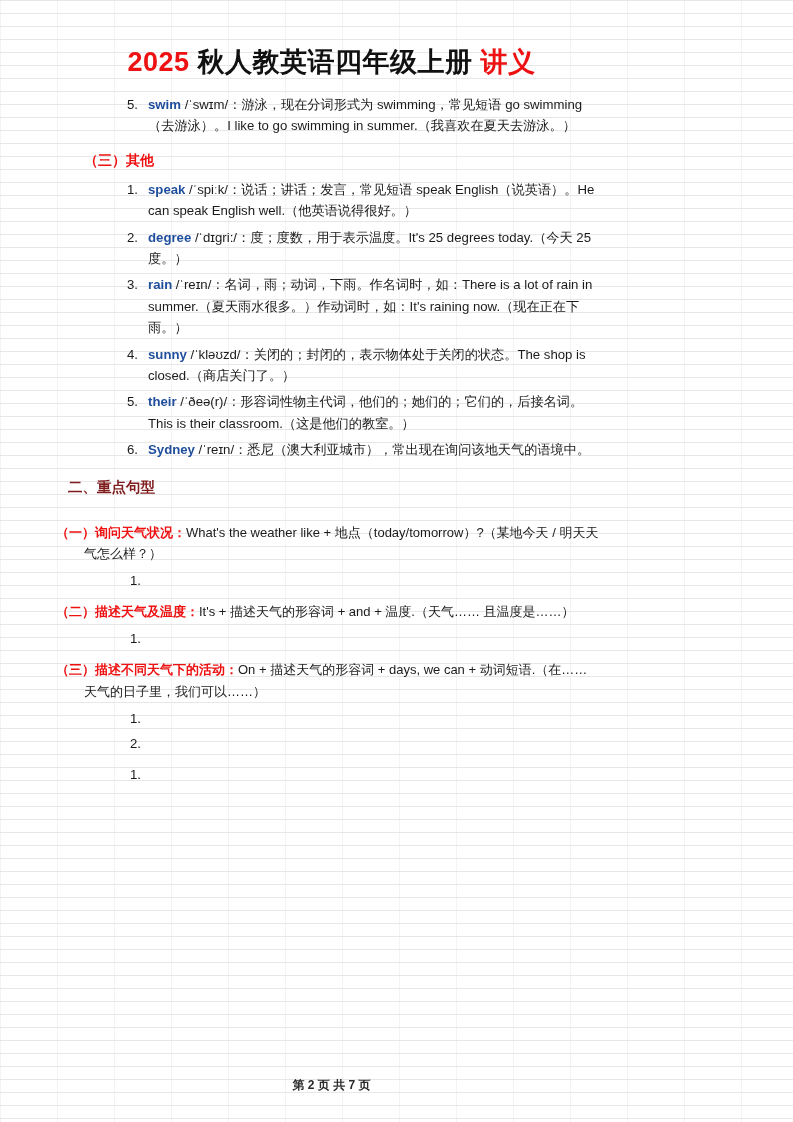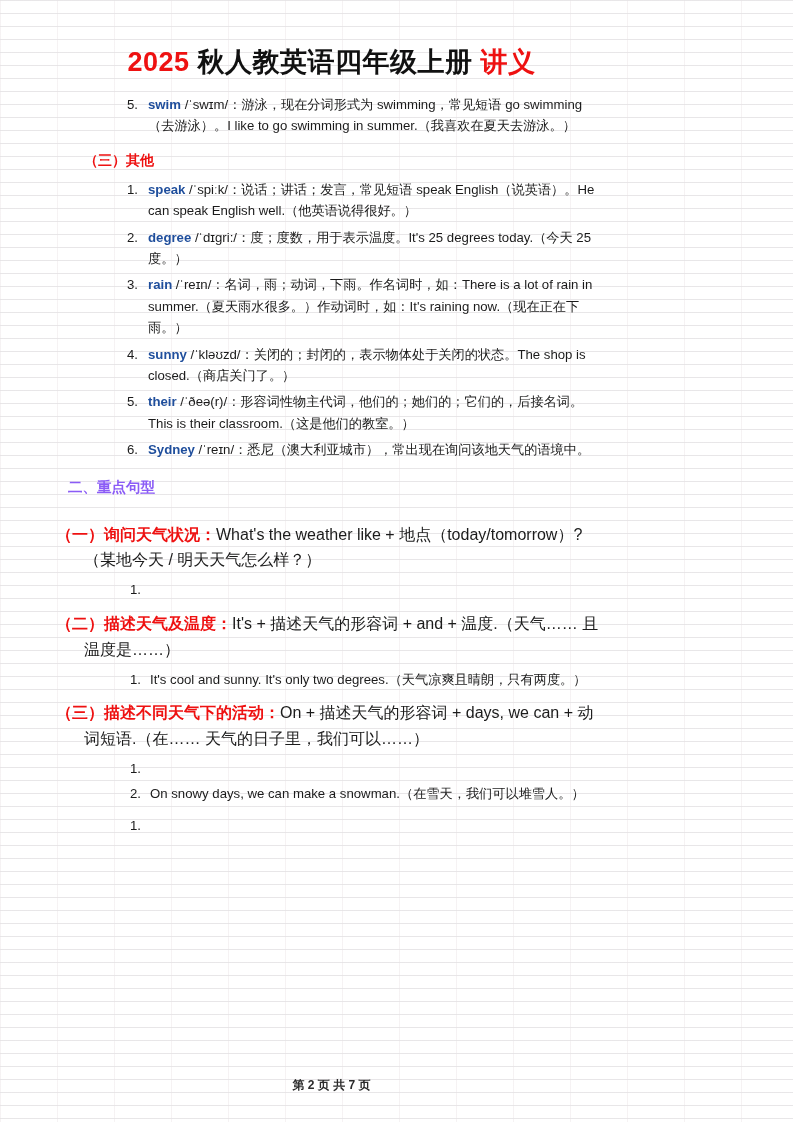--- a/index.html
+++ b/index.html
@@ -96,30 +96,30 @@
   .sub-head {
     color: #ee1111;
     font-weight: bold;
     font-size: 14px;
     line-height: 1.6;
     margin: 12px 0 8px 0;
     padding-left: 28px;
   }
   
   .section-head {
-    color: #8b5cf6;
+    color: #7f1d1d;
     font-weight: bold;
     font-size: 14.5px;
     line-height: 1.6;
     margin: 16px 0 22px 0;
     padding-left: 12px;
   }
   
   .pattern {
-    font-size: 16px;
+    font-size: 13px;
     line-height: 1.62;
     margin: 10px 0 6px 0;
     padding-left: 28px;
     text-indent: -28px;
     color: #1b1b1b;
   }
   .pattern .label {
     color: #ee1111;
     font-weight: bold;
   }
@@ -210,32 +210,30 @@
     <div class="ex-list">
       <div class="ex-item">
         <span class="num">1.</span>
       </div>
     </div>
 
     <div class="pattern"><span class="label">（二）描述天气及温度：</span><span>It's + 描述天气的形容词 + and + 温度.（天气…… 且温度是……）</span></div>
     <div class="ex-list">
       <div class="ex-item">
         <span class="num">1.</span>
-        <span class="body">It's cool and sunny. It's only two degrees.（天气凉爽且晴朗，只有两度。）</span>
       </div>
     </div>
 
     <div class="pattern"><span class="label">（三）描述不同天气下的活动：</span><span>On + 描述天气的形容词 + days, we can + 动词短语.（在…… 天气的日子里，我们可以……）</span></div>
     <div class="ex-list">
       <div class="ex-item">
         <span class="num">1.</span>
       </div>
       <div class="ex-item">
         <span class="num">2.</span>
-        <span class="body">On snowy days, we can make a snowman.（在雪天，我们可以堆雪人。）</span>
       </div>
     </div>
 
     <div class="ex-list">
       <div class="ex-item">
         <span class="num">1.</span>
       </div>
     </div>
 
 

